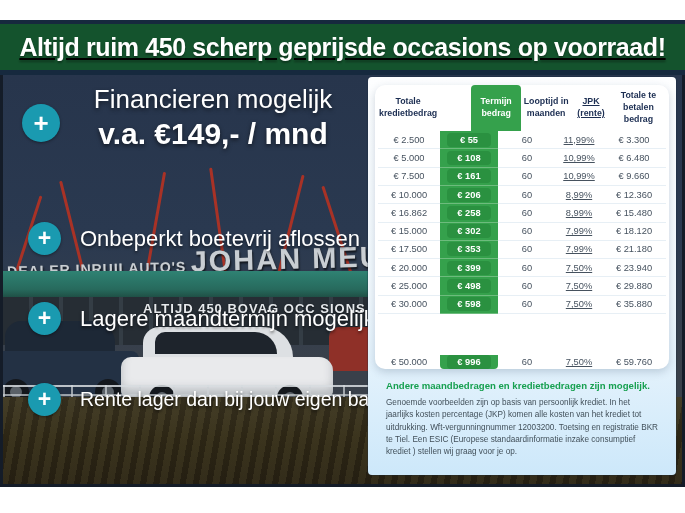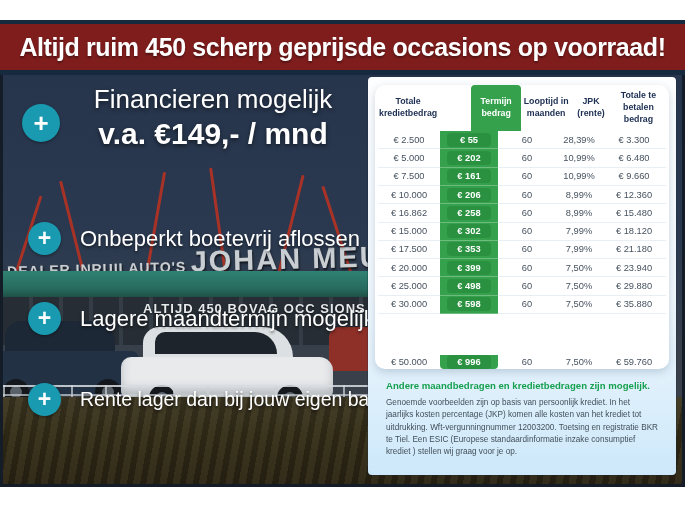--- a/index.html
+++ b/index.html
@@ -1,22 +1,22 @@
 <!DOCTYPE html>
 <html><head>
 <meta charset="utf-8">
 <style>
   * { margin:0; padding:0; box-sizing:border-box; }
   html,body { width:685px; height:513px; background:#ffffff; font-family:"Liberation Sans", sans-serif; overflow:hidden; }
   .page { position:relative; width:685px; height:513px; background:#fff; }
 
   
   .banner { position:absolute; top:20px; left:0; width:685px; height:55px;
-    background:#7f1d1d; border-top:4px solid #16293e; border-bottom:5px solid #16293e;
-    display:flex; align-items:center; justify-content:center; }
+    background:#14532d; border-top:4px solid #16293e; border-bottom:5px solid #16293e;
+    display:flex; align-items:center; justify-content:center;text-decoration:underline; }
   .banner-text { color:#fff; font-weight:bold; font-size:25px; letter-spacing:-0.4px;
     text-shadow:0 2px 2px rgba(0,0,0,.35); white-space:nowrap; }
 
   
   .photo { position:absolute; top:75px; left:0; width:685px; height:412px;
     background:linear-gradient(180deg,#27354c 0%, #2a3950 38%, #333e4e 58%, #39404a 70%);
     border-left:3px solid #141c28; border-right:3px solid #141c28; border-bottom:3px solid #141c28;
     overflow:hidden; }
 
   .mast { position:absolute; width:3px; background:#a83226; border-radius:2px; }
@@ -84,21 +84,21 @@
   .panel { position:absolute; left:368px; top:77px; width:308px; height:398px; z-index:6;
     background:linear-gradient(180deg,#fdfeff 0%, #f1f8fd 55%, #cde8fa 100%);
     border-radius:4px; box-shadow:0 0 0 1px rgba(20,40,60,.25); }
 
   .table-card { position:absolute; left:7px; top:8px; width:294px; height:284px;
     background:#fff; border-radius:10px; box-shadow:0 3px 9px rgba(40,70,100,.22);
     display:flex; flex-direction:column; overflow:hidden; padding:0 3px; }
   .thead { display:flex; flex:0 0 46px; align-items:stretch; }
   .hcell { display:flex; align-items:center; justify-content:center; text-align:center;
     font-size:8.8px; font-weight:bold; color:#1c2e52; line-height:1.35; padding:2px 1px; }
-  .c0 { width:62px; } .c1 { width:58px; } .c2 { width:58px; } .c3 { width:46px; } .c4 { width:64px; }
+  .c0 { width:62px; } .c1 { width:58px; } .c2 { width:58px; } .c3 { width:46px;text-decoration:underline; } .c4 { width:64px; }
   .hcell.c1 { background:#35a14c; color:#fff; border-radius:4px 4px 0 0;margin-left:33px; }
   .rows { flex:1; display:flex; flex-direction:column;justify-content:flex-end; }
   .trow { flex:1; display:flex; align-items:stretch; }
   .cell { display:flex; align-items:center; justify-content:center; font-size:9.3px; color:#46525f;
     border-bottom:1px solid #e7eff5; }
   .trow:last-child .cell { border-bottom:none;margin-top:41px; }
   .cell.c1 { background:#35a14c; border-bottom:1px solid rgba(255,255,255,.28); }
   .trow:last-child .cell.c1 { border-bottom:none; border-radius:0 0 4px 4px; }
   .pill { background:#2a9140; color:#fff; font-weight:bold; font-size:9.3px;
     padding:2px 0; width:44px; text-align:center; border-radius:4px; }
@@ -189,27 +189,27 @@
         <div class="hcell c3">JPK (rente)</div>
         <div class="hcell c4">Totale te betalen bedrag</div>
       </div>
       <div class="rows">
           <div class="trow">
             <div class="cell c0">€ 2.500</div>
             <div class="cell c1">
               <span class="pill">€ 55</span>
             </div>
             <div class="cell c2">60</div>
-            <div class="cell c3">28,39%</div>
+            <div class="cell c3">11,99%</div>
             <div class="cell c4">€ 3.300</div>
           </div>
           <div class="trow">
             <div class="cell c0">€ 5.000</div>
             <div class="cell c1">
-              <span class="pill">€ 202</span>
+              <span class="pill">€ 108</span>
             </div>
             <div class="cell c2">60</div>
             <div class="cell c3">10,99%</div>
             <div class="cell c4">€ 6.480</div>
           </div>
           <div class="trow">
             <div class="cell c0">€ 7.500</div>
             <div class="cell c1">
               <span class="pill">€ 161</span>
             </div>

